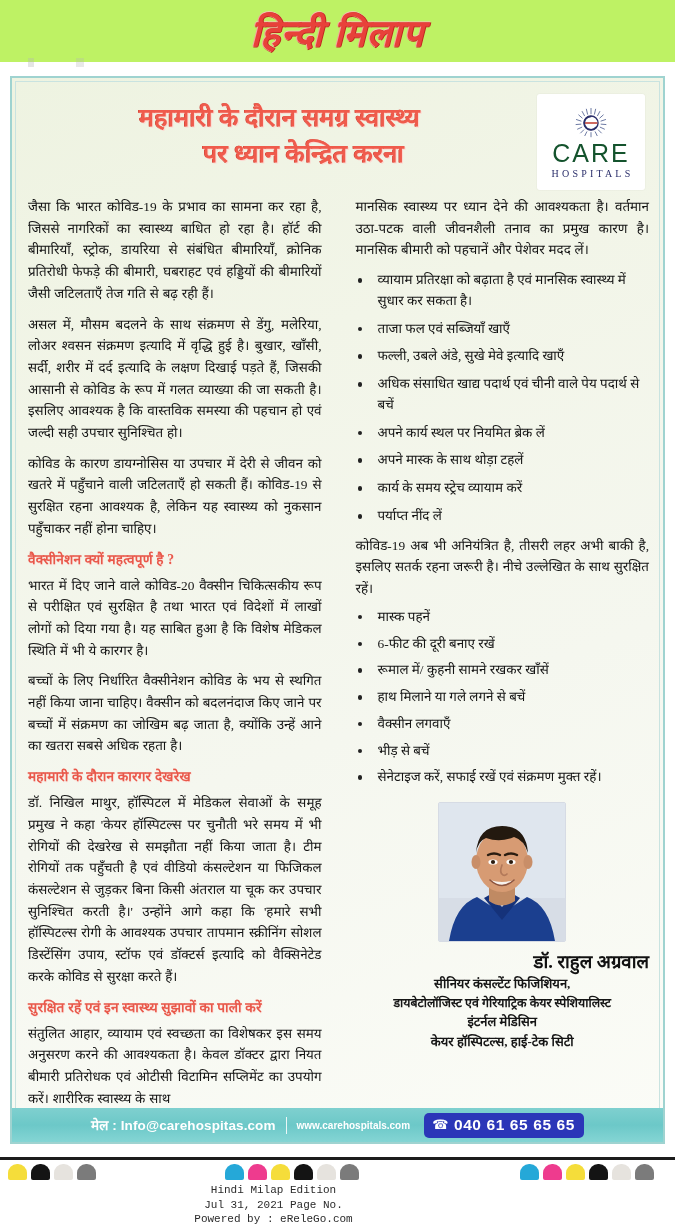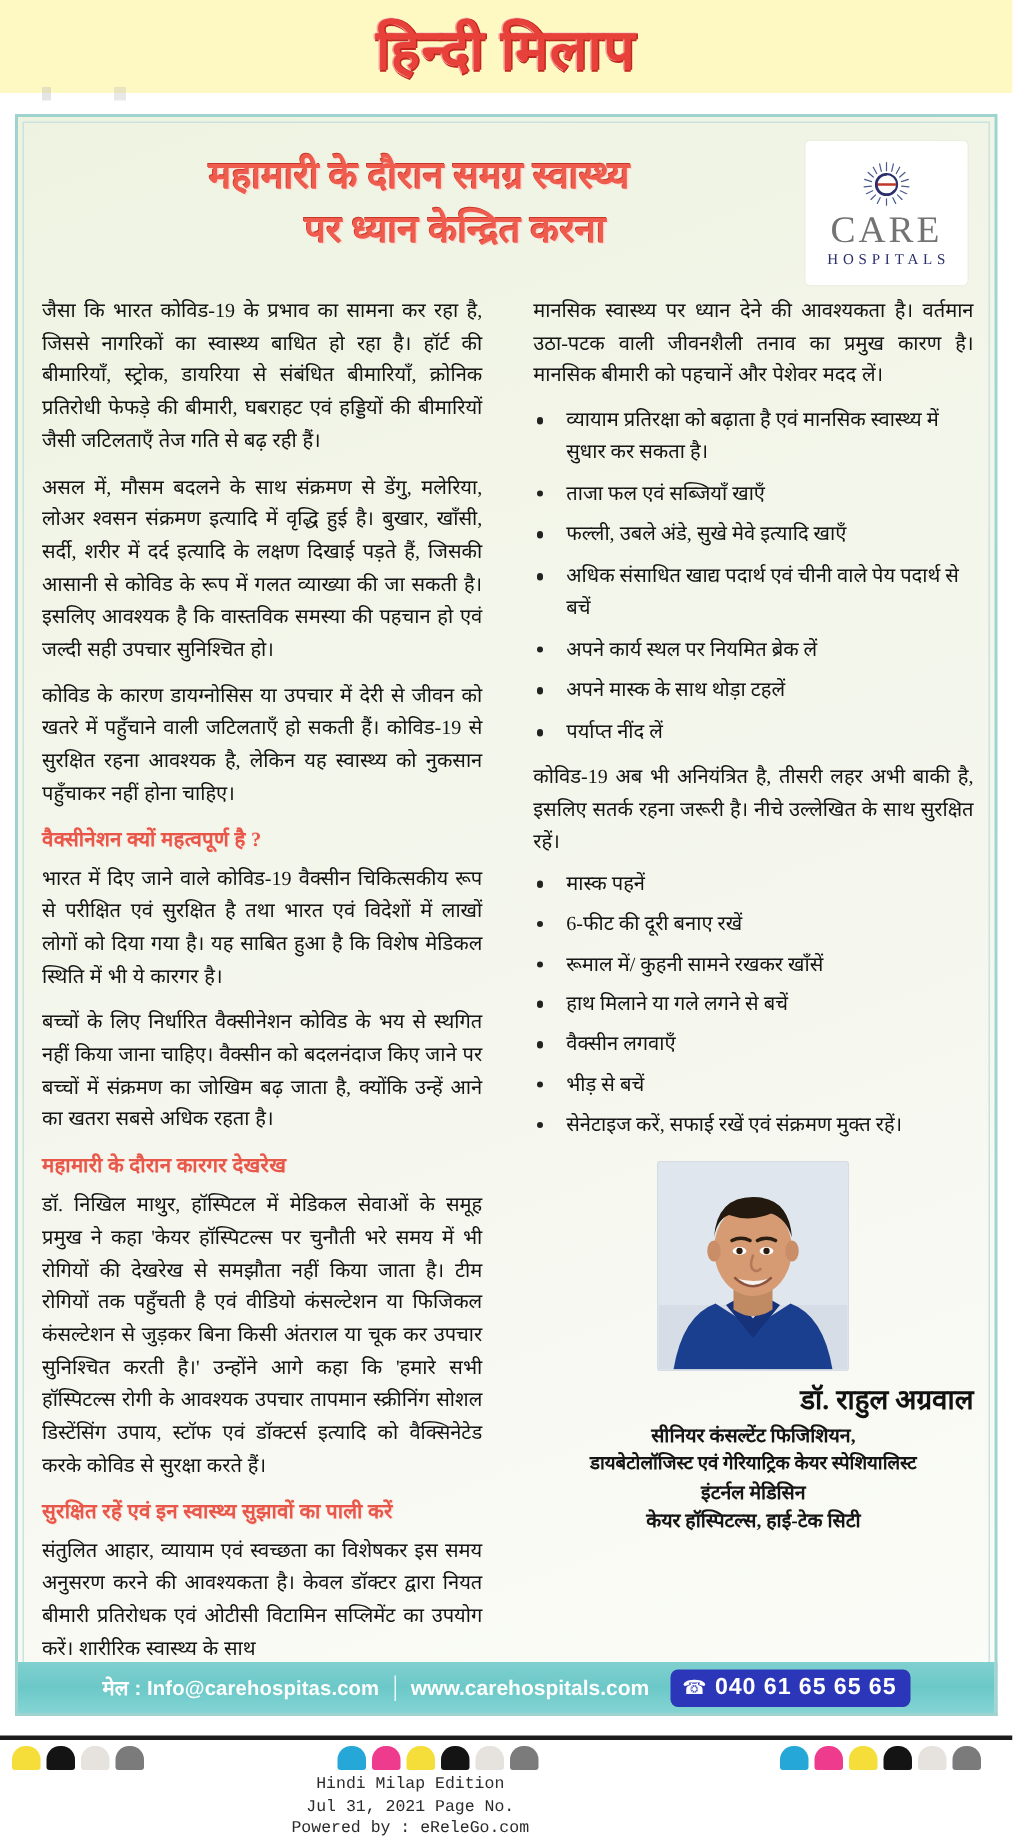--- a/index.html
+++ b/index.html
@@ -17,21 +17,22 @@
     position: relative;
   }
 
   
   .masthead {
     width: 675px;
     height: 62px;
     display: flex;
     align-items: center;
     justify-content: center;
-    background: #fef9c3;
+    background: #bef264;
+    font-style: italic;
   }
   .masthead-title {
     font-family: "Liberation Serif", "DejaVu Serif", serif;
     font-size: 37px;
     font-weight: 700;
     letter-spacing: 1px;
     color: #e8413a;
     text-shadow:
        1px 0 0 #c0271f,
       -1px 0 0 #f4a49f,
@@ -106,24 +107,24 @@
     display: flex;
     flex-direction: column;
     align-items: center;
     justify-content: center;
     margin-right: 4px;
     box-shadow: 0 0 0 1px rgba(0,0,0,0.02);
     flex: 0 0 auto;
   }
   .logo-mark { width: 46px; height: 34px; display:block; margin-bottom: 1px;}
   .logo-care {
-    font-family: Liberation Serif, serif;
+    font-family: Liberation Sans, sans-serif;
     font-size: 25px;
     letter-spacing: 2px;
-    color: #737373;
+    color: #14532d;
     line-height: 1;
   }
   .logo-hosp {
     font-family: "Liberation Serif", "DejaVu Serif", serif;
     font-size: 10px;
     letter-spacing: 3.2px;
     color: #2b2f6b;
     line-height: 1;
     margin-top: 3px;
     padding-left: 3px;
@@ -247,21 +248,21 @@
     font-size: 13.5px;
     font-weight: 700;
     color: #ffffff;
     letter-spacing: 0.1px;
   }
   .contact-sep {
     width: 1px; height: 17px; background: #ffffff; opacity: 0.85;
   }
   .contact-web {
     font-family: "Liberation Sans", "DejaVu Sans", sans-serif;
-    font-size: 14px;
+    font-size: 10px;
     font-weight: 700;
     color: #ffffff;
   }
   .phone-pill {
     background: #2b36b8;
     color: #ffffff;
     border-radius: 5px;
     padding: 3px 9px 4px 8px;
     font-family: "Liberation Sans", "DejaVu Sans", sans-serif;
     font-size: 15.5px;
@@ -361,40 +362,41 @@
     </div>
 
     <div class="cols">
 
       <div class="col col-left">
         <p class="body">जैसा कि भारत कोविड-19 के प्रभाव का सामना कर रहा है, जिससे नागरिकों का स्वास्थ्य बाधित हो रहा है। हॉर्ट की बीमारियाँ, स्ट्रोक, डायरिया से संबंधित बीमारियाँ, क्रोनिक प्रतिरोधी फेफड़े की बीमारी, घबराहट एवं हड्डियों की बीमारियों जैसी जटिलताएँ तेज गति से बढ़ रही हैं।</p>
         <p class="body">असल में, मौसम बदलने के साथ संक्रमण से डेंगु, मलेरिया, लोअर श्वसन संक्रमण इत्यादि में वृद्धि हुई है। बुखार, खाँसी, सर्दी, शरीर में दर्द इत्यादि के लक्षण दिखाई पड़ते हैं, जिसकी आसानी से कोविड के रूप में गलत व्याख्या की जा सकती है। इसलिए आवश्यक है कि वास्तविक समस्या की पहचान हो एवं जल्दी सही उपचार सुनिश्चित हो।</p>
         <p class="body">कोविड के कारण डायग्नोसिस या उपचार में देरी से जीवन को खतरे में पहुँचाने वाली जटिलताएँ हो सकती हैं। कोविड-19 से सुरक्षित रहना आवश्यक है, लेकिन यह स्वास्थ्य को नुकसान पहुँचाकर नहीं होना चाहिए।</p>
 
         <h3 class="sec-head">वैक्सीनेशन क्यों महत्वपूर्ण है ?</h3>
-        <p class="body">भारत में दिए जाने वाले कोविड-19 वैक्सीन चिकित्सकीय रूप से परीक्षित एवं सुरक्षित है तथा भारत एवं विदेशों में लाखों लोगों को दिया गया है। यह साबित हुआ है कि विशेष मेडिकल स्थिति में भी ये कारगर है।</p>
+        <p class="body">भारत में दिए जाने वाले कोविड-20 वैक्सीन चिकित्सकीय रूप से परीक्षित एवं सुरक्षित है तथा भारत एवं विदेशों में लाखों लोगों को दिया गया है। यह साबित हुआ है कि विशेष मेडिकल स्थिति में भी ये कारगर है।</p>
         <p class="body">बच्चों के लिए निर्धारित वैक्सीनेशन कोविड के भय से स्थगित नहीं किया जाना चाहिए। वैक्सीन को बदलनंदाज किए जाने पर बच्चों में संक्रमण का जोखिम बढ़ जाता है, क्योंकि उन्हें आने का खतरा सबसे अधिक रहता है।</p>
 
         <h3 class="sec-head">महामारी के दौरान कारगर देखरेख</h3>
         <p class="body">डॉ. निखिल माथुर, हॉस्पिटल में मेडिकल सेवाओं के समूह प्रमुख ने कहा 'केयर हॉस्पिटल्स पर चुनौती भरे समय में भी रोगियों की देखरेख से समझौता नहीं किया जाता है। टीम रोगियों तक पहुँचती है एवं वीडियो कंसल्टेशन या फिजिकल कंसल्टेशन से जुड़कर बिना किसी अंतराल या चूक कर उपचार सुनिश्चित करती है।' उन्होंने आगे कहा कि 'हमारे सभी हॉस्पिटल्स रोगी के आवश्यक उपचार तापमान स्क्रीनिंग सोशल डिस्टेंसिंग उपाय, स्टॉफ एवं डॉक्टर्स इत्यादि को वैक्सिनेटेड करके कोविड से सुरक्षा करते हैं।</p>
 
         <h3 class="sec-head">सुरक्षित रहें एवं इन स्वास्थ्य सुझावों का पाली करें</h3>
         <p class="body tight">संतुलित आहार, व्यायाम एवं स्वच्छता का विशेषकर इस समय अनुसरण करने की आवश्यकता है। केवल डॉक्टर द्वारा नियत बीमारी प्रतिरोधक एवं ओटीसी विटामिन सप्लिमेंट का उपयोग करें। शारीरिक स्वास्थ्य के साथ</p>
       </div>
 
       <div class="col col-right">
         <p class="body">मानसिक स्वास्थ्य पर ध्यान देने की आवश्यकता है। वर्तमान उठा-पटक वाली जीवनशैली तनाव का प्रमुख कारण है। मानसिक बीमारी को पहचानें और पेशेवर मदद लें।</p>
 
         <ul class="bullets">
           <li>व्यायाम प्रतिरक्षा को बढ़ाता है एवं मानसिक स्वास्थ्य में सुधार कर सकता है।</li>
           <li>ताजा फल एवं सब्जियाँ खाएँ</li>
           <li>फल्ली, उबले अंडे, सुखे मेवे इत्यादि खाएँ</li>
           <li>अधिक संसाधित खाद्य पदार्थ एवं चीनी वाले पेय पदार्थ से बचें</li>
           <li>अपने कार्य स्थल पर नियमित ब्रेक लें</li>
           <li>अपने मास्क के साथ थोड़ा टहलें</li>
+          <li>कार्य के समय स्ट्रेच व्यायाम करें</li>
           <li>पर्याप्त नींद लें</li>
         </ul>
 
         <p class="body tight">कोविड-19 अब भी अनियंत्रित है, तीसरी लहर अभी बाकी है, इसलिए सतर्क रहना जरूरी है। नीचे उल्लेखित के साथ सुरक्षित रहें।</p>
 
         <ul class="bullets compact">
           <li>मास्क पहनें</li>
           <li>6-फीट की दूरी बनाए रखें</li>
           <li>रूमाल में/ कुहनी सामने रखकर खाँसें</li>
           <li>हाथ मिलाने या गले लगने से बचें</li>

